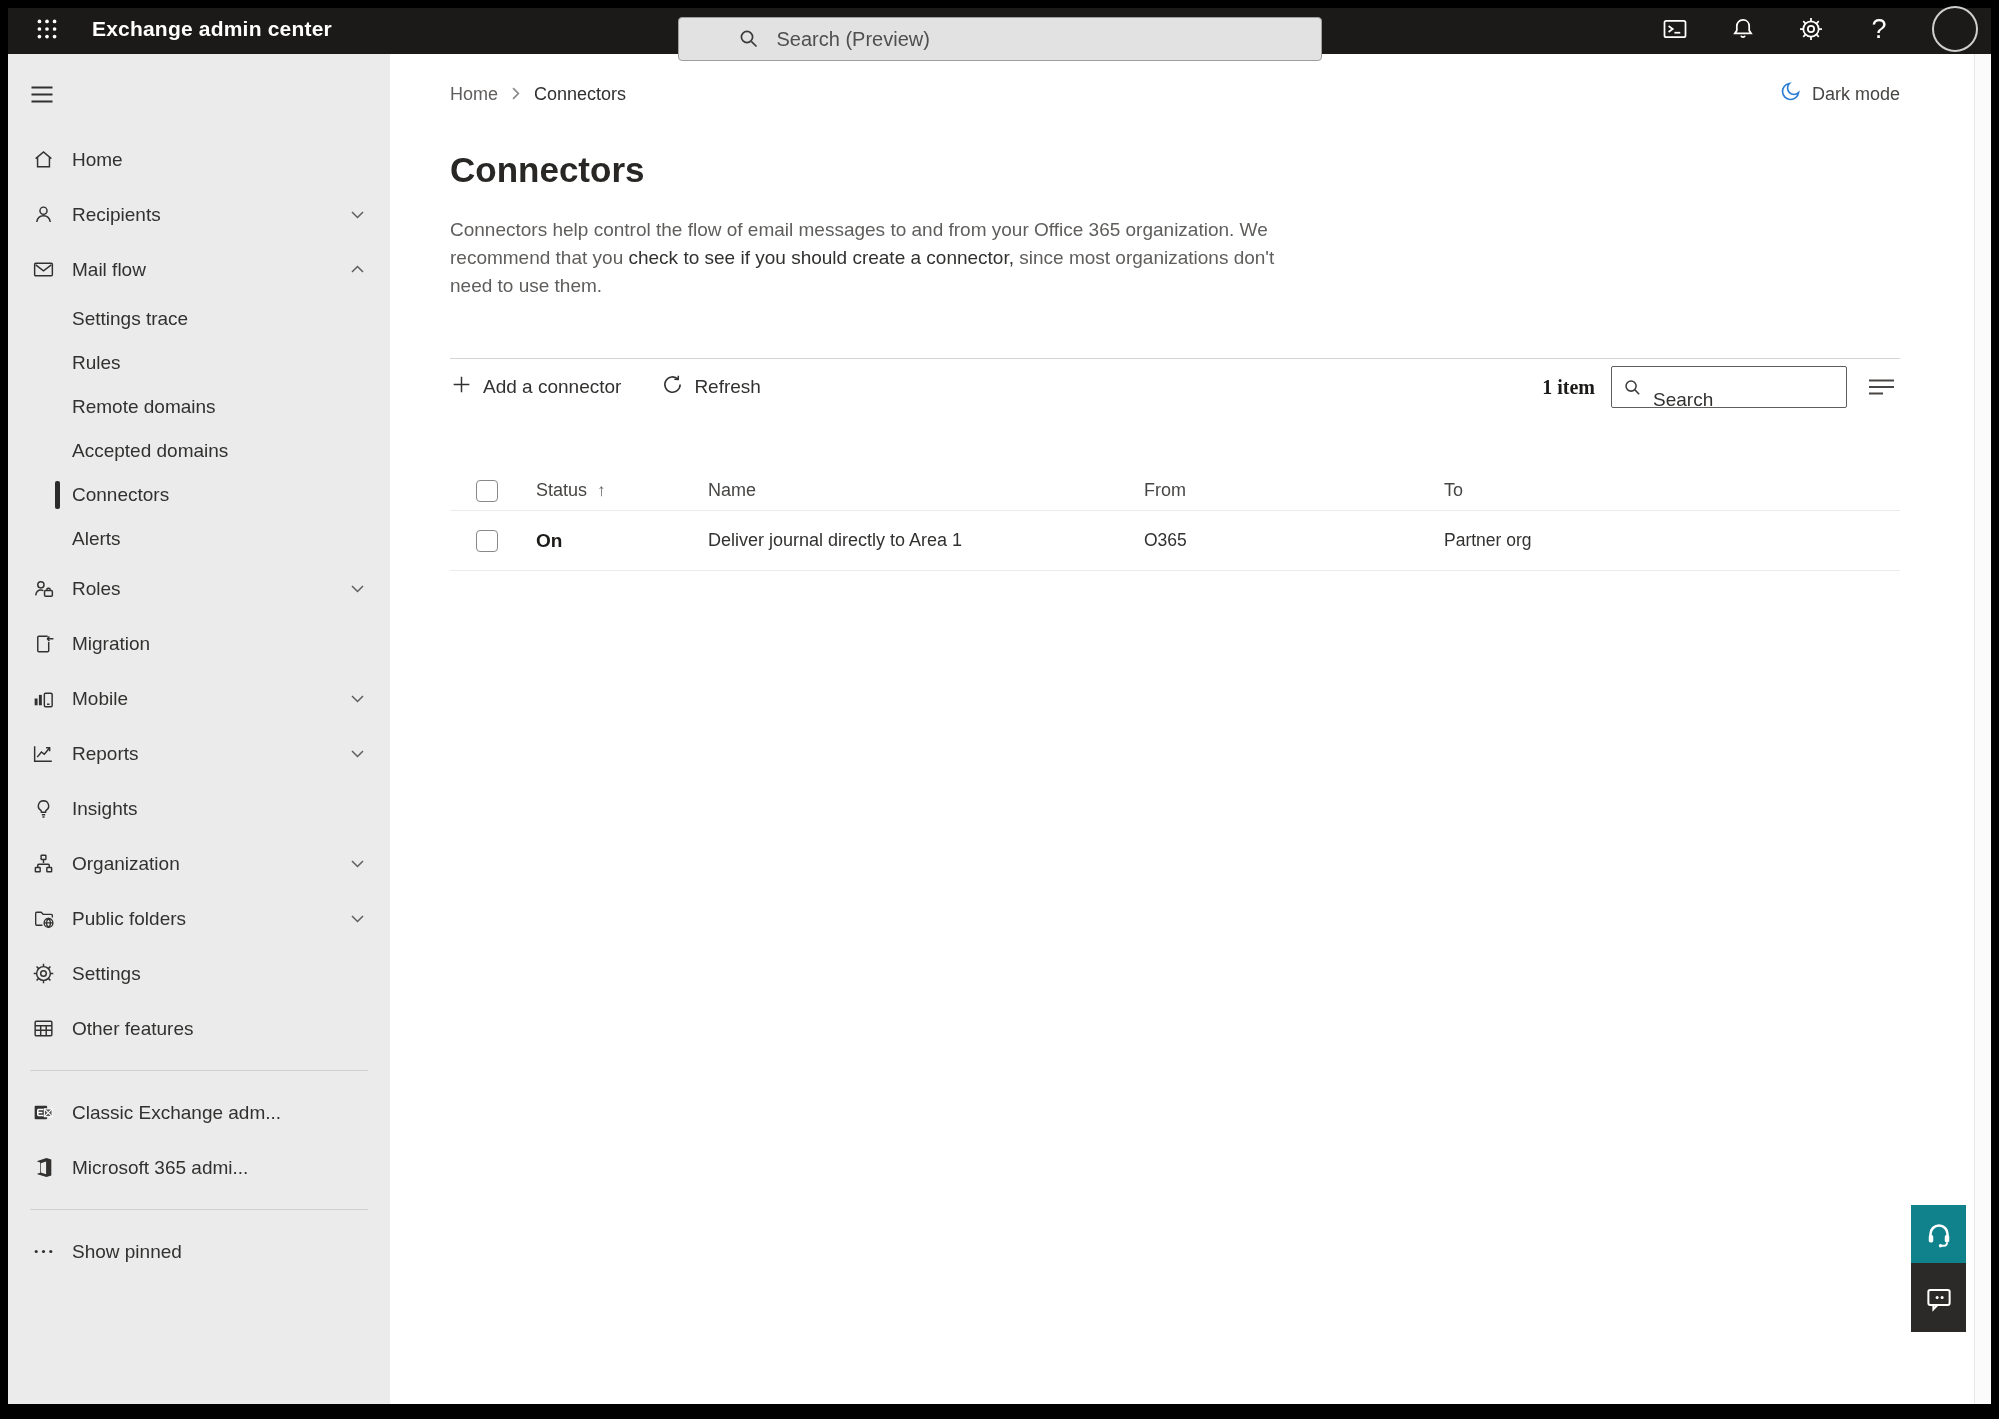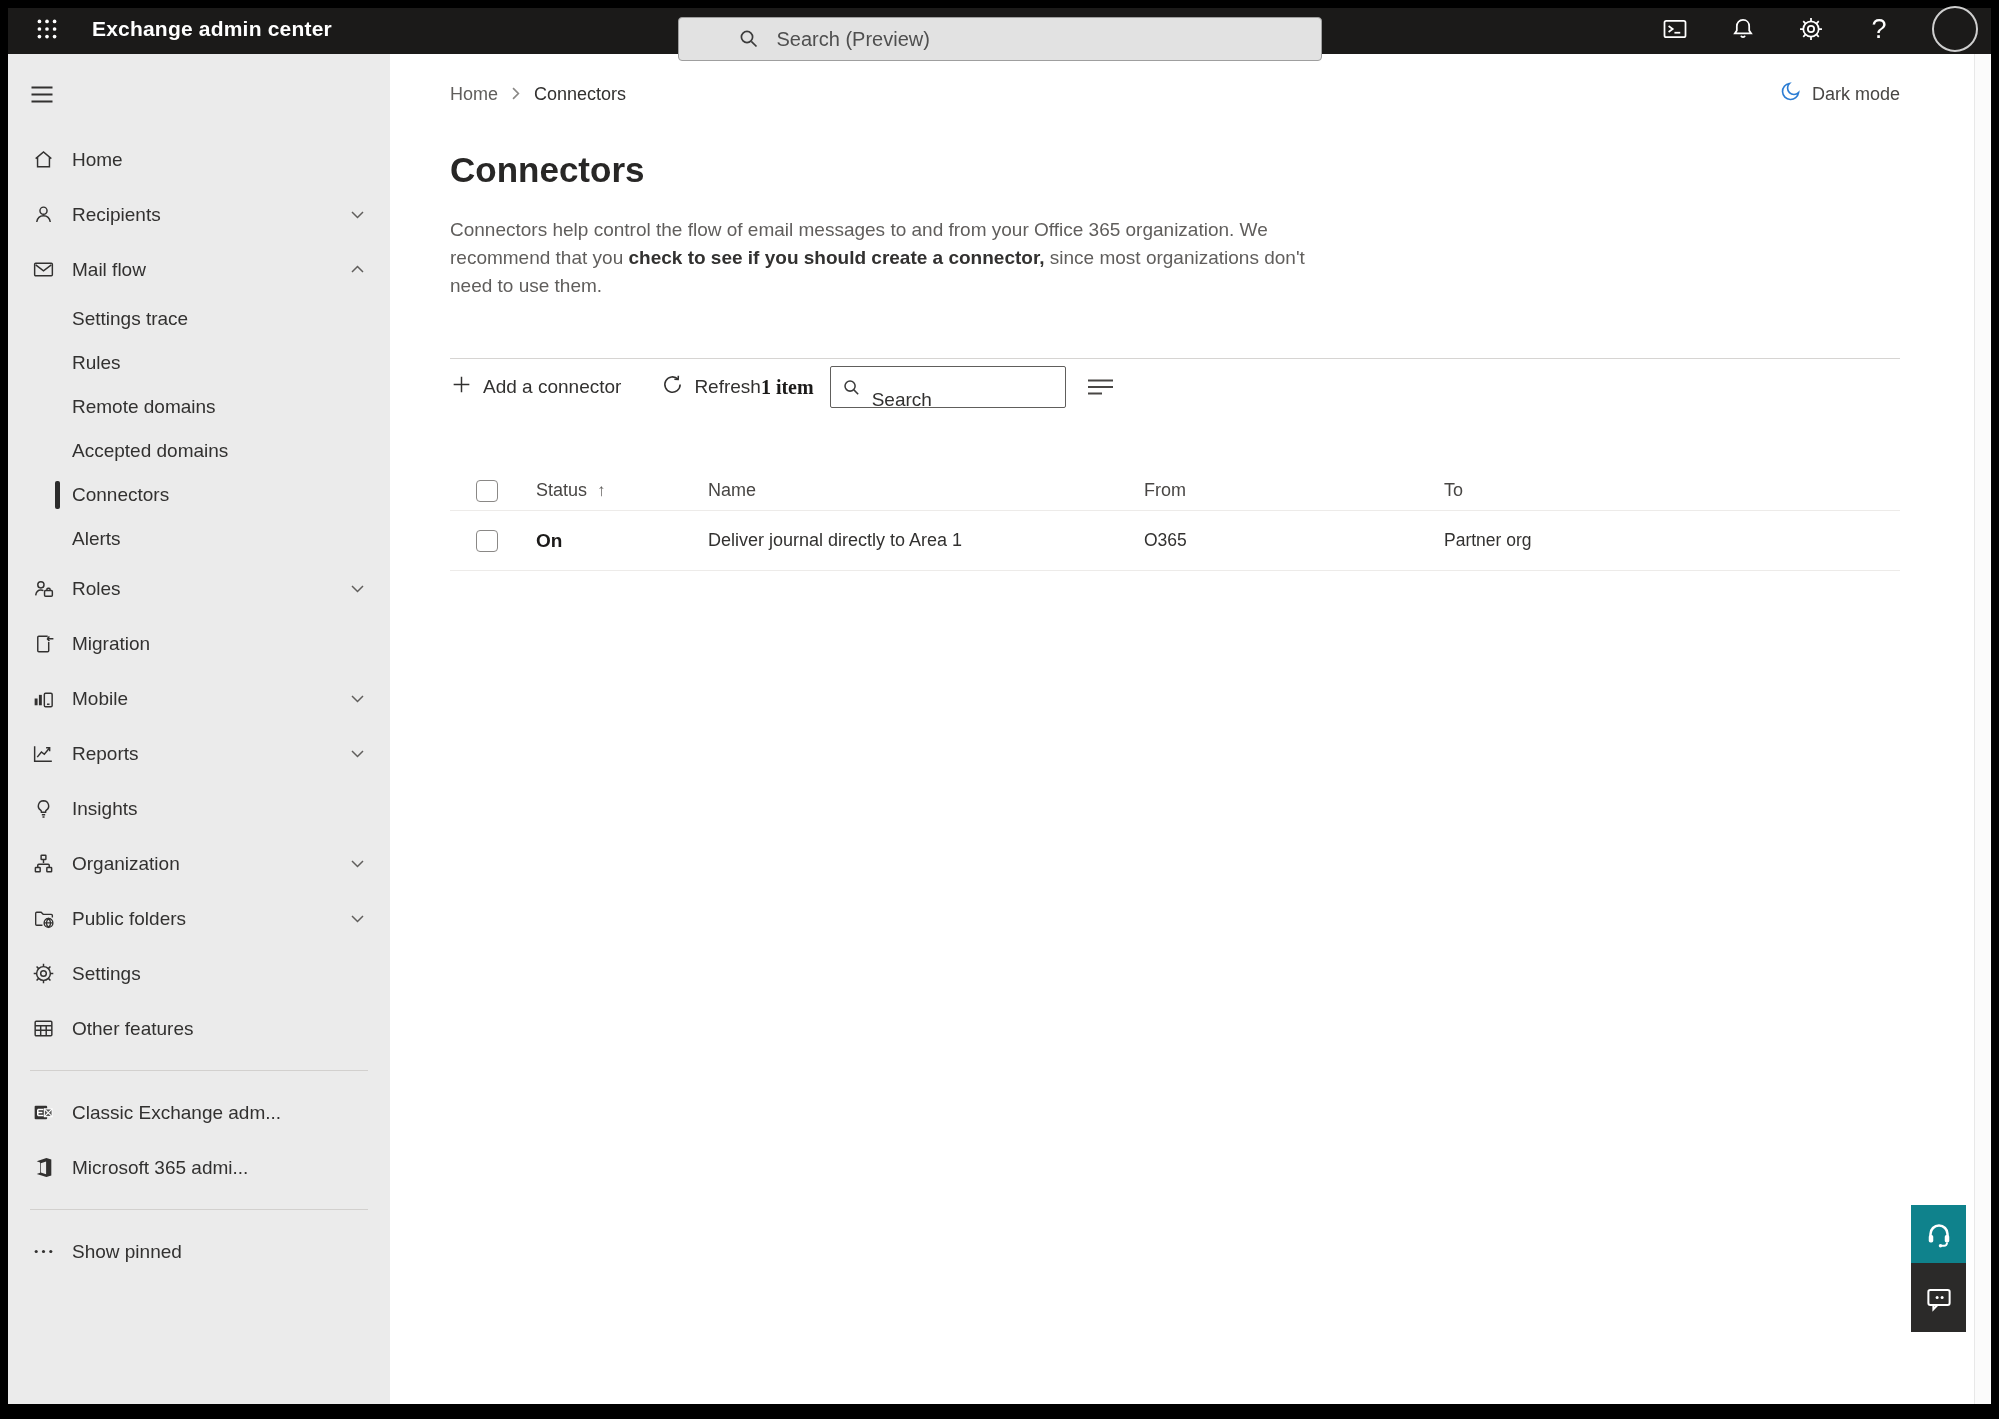--- a/index.html
+++ b/index.html
@@ -42,23 +42,23 @@
   
   .content { flex:1; background:#fff; padding:26px 74px 0 60px; min-width:0; }
   .breadcrumb-row { display:flex; align-items:center; justify-content:space-between; }
   .breadcrumb { display:flex; align-items:center; gap:13px; font-size:18px; }
   .bc-home { color:#605e5c; cursor:pointer; }
   .bc-current { color:#323130; }
   .darkmode { display:flex; align-items:center; gap:10px; font-size:18px; color:#484644; cursor:pointer; }
 
   .page-title { margin-top:42px; font-size:35px; font-weight:700; color:#282726; }
   .page-desc { margin-top:26px; width:862px; font-size:19px; line-height:28px; color:#605e5c; }
-  .desc-link { color:#323130; font-weight:700; cursor:pointer; }
-
-  .toolbar { margin-top:58px; border-top:1px solid #d6d4d2; height:57px; display:flex; align-items:center; }
+  .desc-link { color:#323130; font-weight:400; cursor:pointer; }
+
+  .toolbar { margin-top:58px; border-top:1px solid #d6d4d2; height:57px; display:flex; align-items:center; justify-content:space-between; }
   .tb-left { display:flex; align-items:center; gap:40px; }
   .tbtn { display:flex; align-items:center; gap:10px; font-size:19px; color:#323130; cursor:pointer; white-space:nowrap; }
   .tb-right { display:flex; align-items:center; }
   .item-count { font-family:"Liberation Serif","DejaVu Serif",serif; font-weight:700; font-size:20px; color:#1b1a19; margin-right:16px; }
   .search-box { width:236px; height:42px; border:1px solid #605e5c; border-radius:2px; background:#fff; display:flex; align-items:center; padding:0 10px; }
   .search-box svg { flex:none; margin-right:10px; }
   .search-box input { border:none; outline:none; font-size:19px; color:#323130; width:100%; font-family:inherit; background:transparent;margin-top:26px; }
   .search-box input::placeholder { color:#323130; opacity:1; }
   .filter-btn { margin-left:17px; width:36px; height:30px; display:flex; align-items:center; justify-content:center; cursor:pointer; }
 

